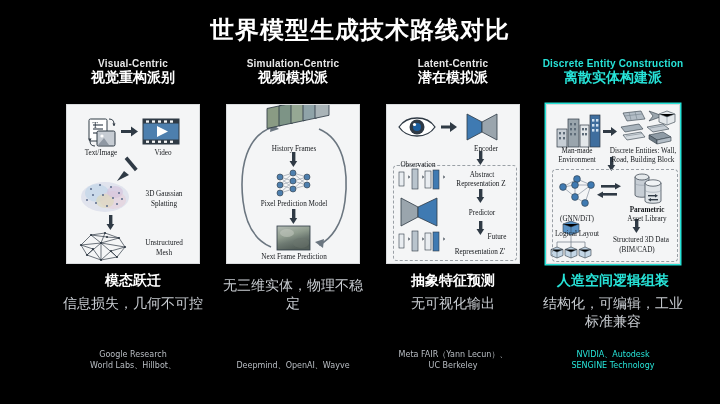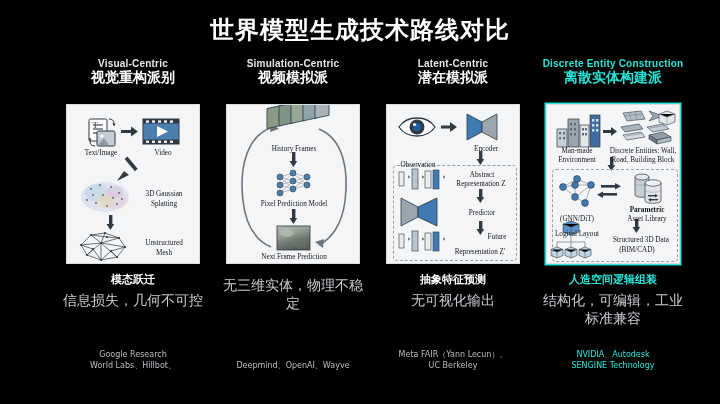--- a/index.html
+++ b/index.html
@@ -35,21 +35,21 @@
   }
   .col.hl .card{box-shadow:0 0 0 1.5px #27e3d8;}
 
   .diag{position:absolute;inset:0;}
   .lbl{position:absolute;font-family:"Liberation Serif","DejaVu Serif",serif;
        color:#15181c;font-size:7.2px;line-height:1.15;text-align:center;}
   .dash{position:absolute;border:1px dashed #9aa0a6;border-radius:4px;}
 
   
   .cap{margin-top:8px;text-align:center;width:150px;}
-  .cap .t{font-size:11px;font-weight:bold;color:#fff;
+  .cap .t{font-size:14px;font-weight:bold;color:#fff;
           font-family:"DejaVu Sans","Liberation Sans",sans-serif;}
   .cap .s{font-size:14px;color:#c9cdd2;margin-top:4px;line-height:1.3;
           font-family:"DejaVu Sans","Liberation Sans",sans-serif;}
   .col.hl .cap .t{color:#27e3d8;}
 
   .foot{margin-top:auto;text-align:center;width:152px;font-size:8px;
         color:#b9bec4;line-height:1.45;padding-bottom:6px;
         font-family:"DejaVu Sans","Liberation Sans",sans-serif;}
   .col.hl .foot{color:#27e3d8;}
 

